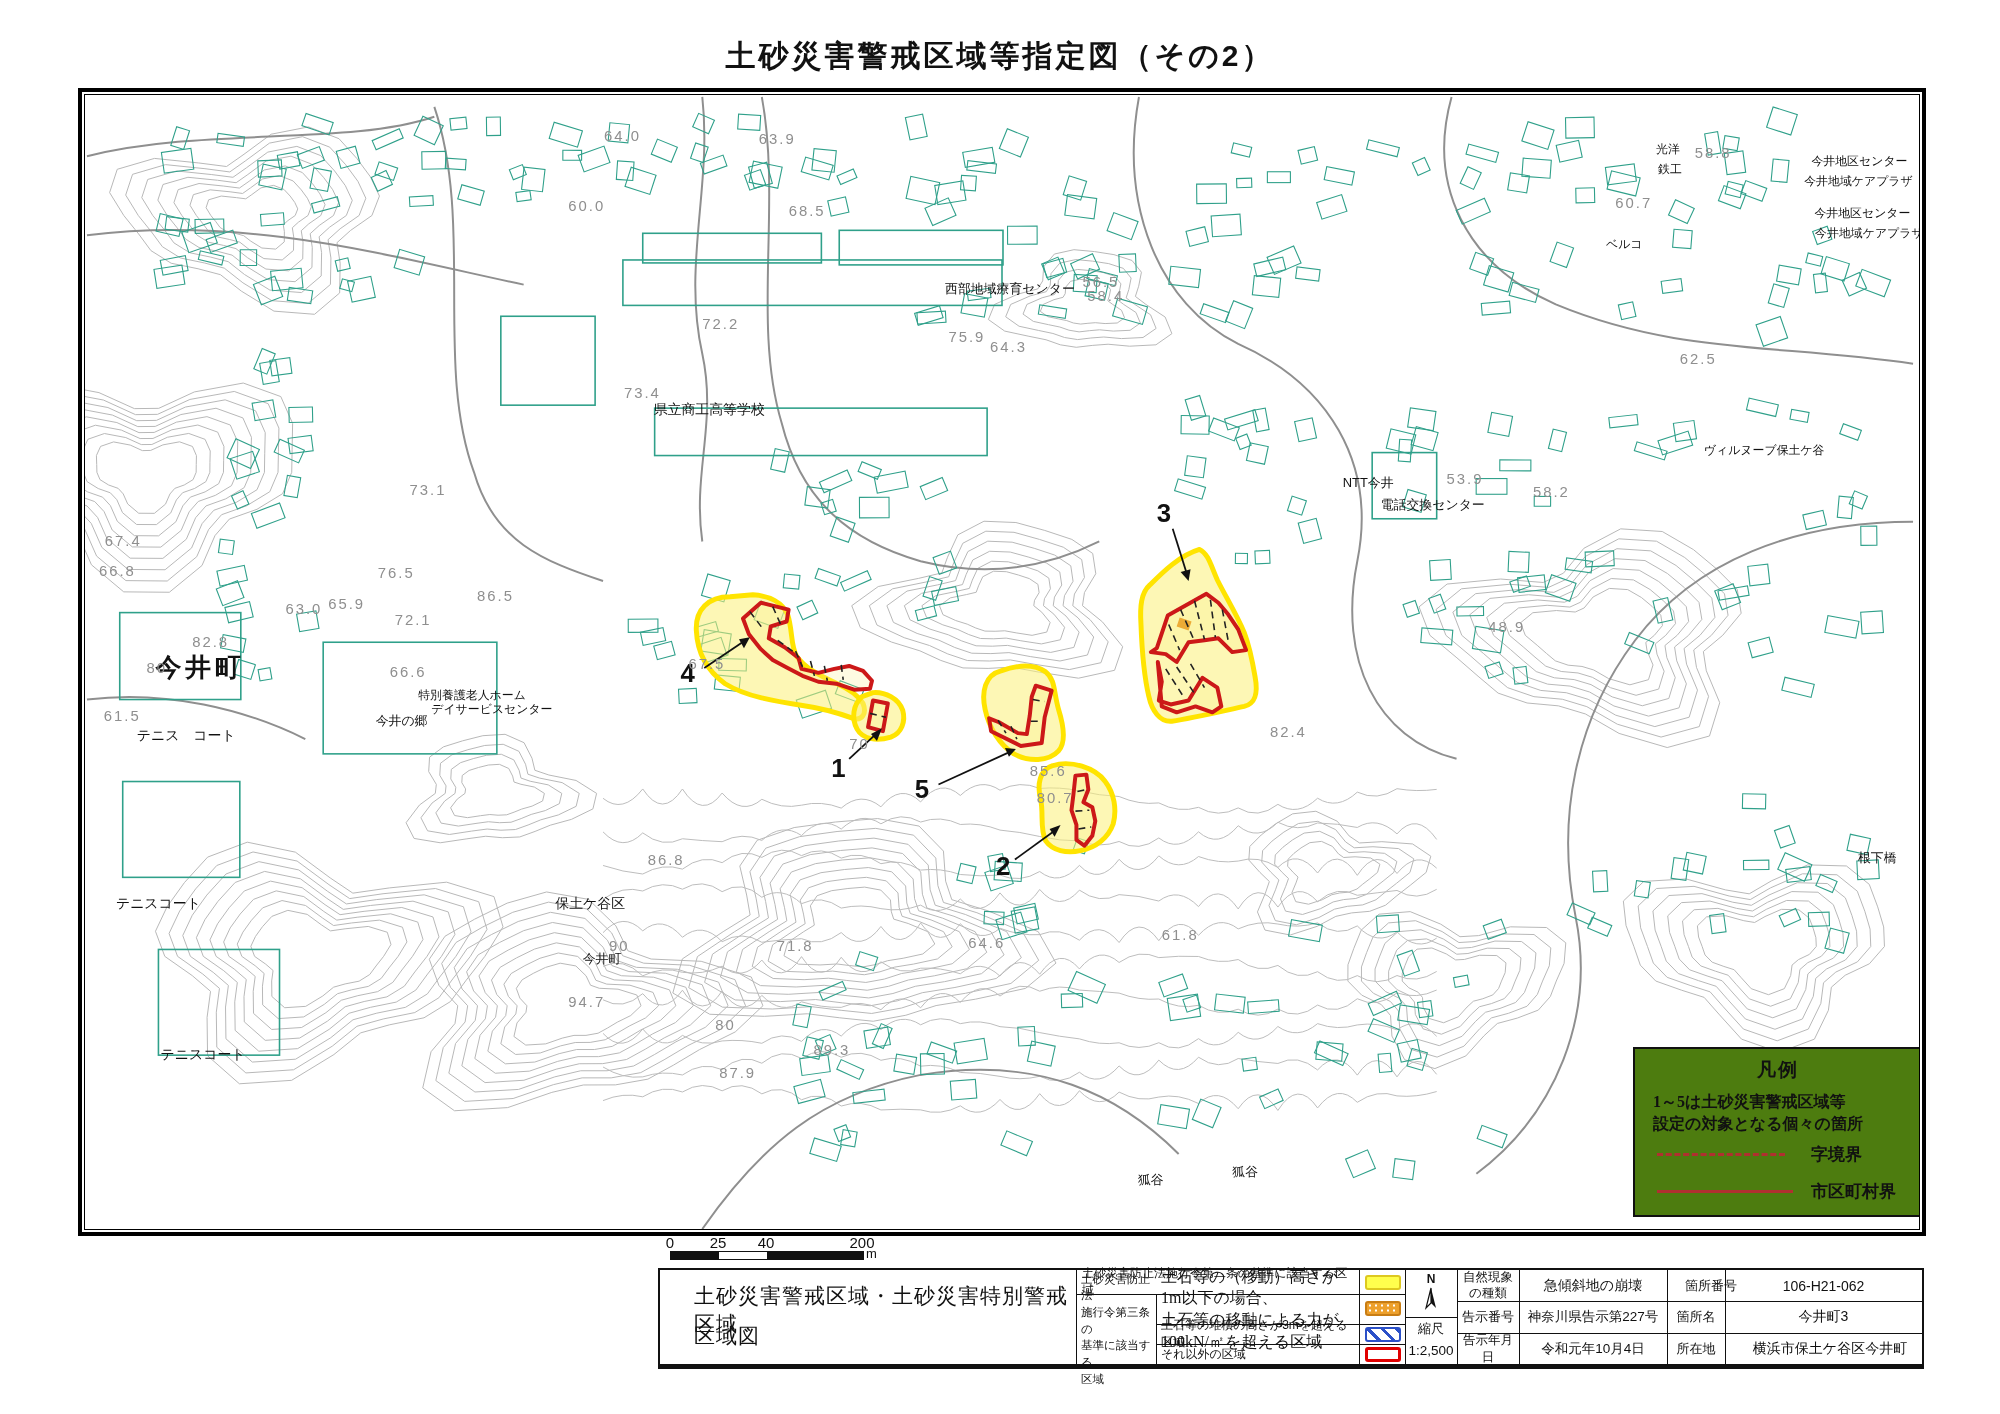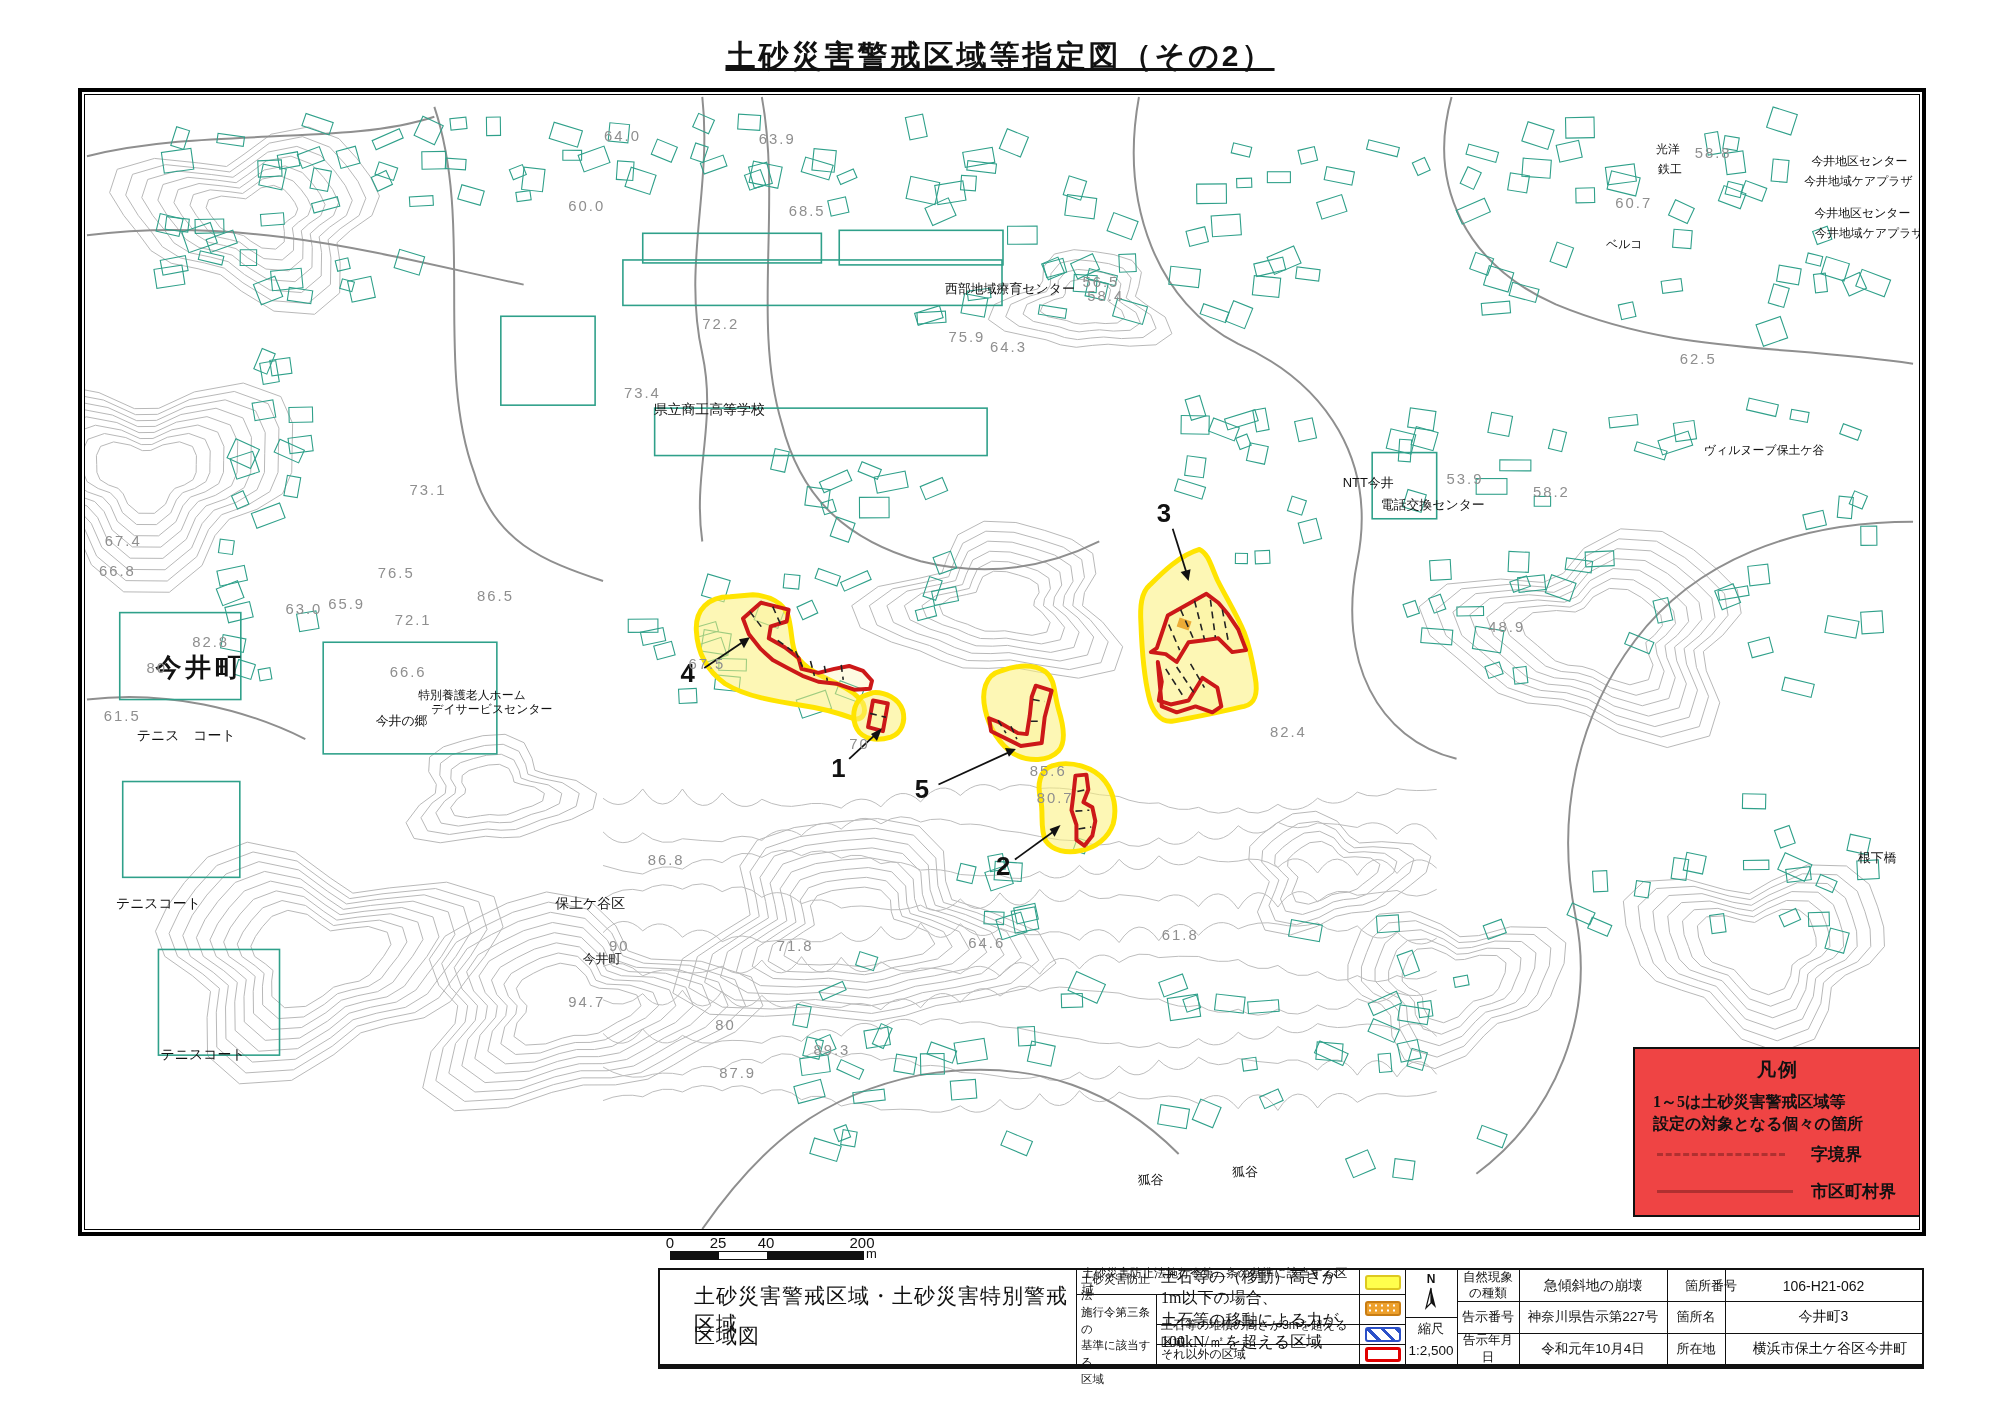--- a/index.html
+++ b/index.html
@@ -1,19 +1,19 @@
 <!DOCTYPE html>
 <html><head>
 <meta charset="utf-8">
 <style>
   html,body{margin:0;padding:0;background:#e8e8e8;}
   .page{position:relative;width:2000px;height:1414px;background:#ffffff;overflow:hidden;
         font-family:"Liberation Sans","DejaVu Sans",sans-serif;color:#111;}
   .page-title{position:absolute;left:0;right:0;top:36px;text-align:center;
-ic        font-size:30px;font-weight:bold;letter-spacing:3px;text-decoration:underline;}
+ic        font-size:30px;font-weight:bold;letter-spacing:3px;}
   .page-title{position:absolute;left:0;right:0;top:36px;text-align:center;font-size:30px;font-weight:bold;letter-spacing:3px;}
 
   
   .map-frame{position:absolute;left:78px;top:88px;width:1848px;height:1148px;
              border:4px solid #000;box-sizing:border-box;background:#fff;}
   .map-frame-inner{position:absolute;inset:2px;border:1px solid #000;overflow:hidden;}
   .map-svg{position:absolute;inset:0;width:100%;height:100%;}
 
   .mlabel{fill:#111;font-size:14px;}
   .mlabel.lg{font-size:26px;font-weight:bold;letter-spacing:4px;}
@@ -22,21 +22,21 @@
   .zone-num{fill:#111;font-size:26px;font-weight:bold;}
 
   .zy{fill:rgba(252,240,120,0.55);stroke:#ffe400;stroke-width:5;stroke-linejoin:round;}
   .zr{fill:rgba(252,240,140,0.25);stroke:#cc1818;stroke-width:4;stroke-linejoin:round;}
   .rib{stroke:#222;stroke-width:1.6;stroke-dasharray:7 5;fill:none;}
   .callout-line{stroke:#111;stroke-width:1.8;fill:none;}
   .callout-head{fill:#111;}
 
   
   .legend-box{position:absolute;left:1548px;top:952px;width:286px;height:166px;
-              background:#ef4444;border:2px solid #111;z-index:5;}
+              background:#4d7c0f;border:2px solid #111;z-index:5;}
   .legend-title{position:absolute;top:8px;left:0;right:0;text-align:center;font-size:19px;font-weight:bold;letter-spacing:2px;}
   .legend-note{position:absolute;top:42px;left:18px;right:8px;font-size:16px;font-weight:bold;line-height:1.35;white-space:pre-line;}
   .legend-line-dashed{position:absolute;left:22px;top:104px;width:128px;border-top:3px dashed #b03030;}
   .legend-line-solid{position:absolute;left:22px;top:141px;width:136px;border-top:3px solid #b03030;}
   .legend-lbl{position:absolute;font-size:17px;font-weight:bold;}
   .legend-lbl.d{left:176px;top:94px;} .legend-lbl.s{left:176px;top:131px;}
 
   
   .scalebar{position:absolute;left:660px;top:1234px;width:250px;height:30px;}
   .sb-num{position:absolute;top:0;font-size:15px;transform:translateX(-50%);}

